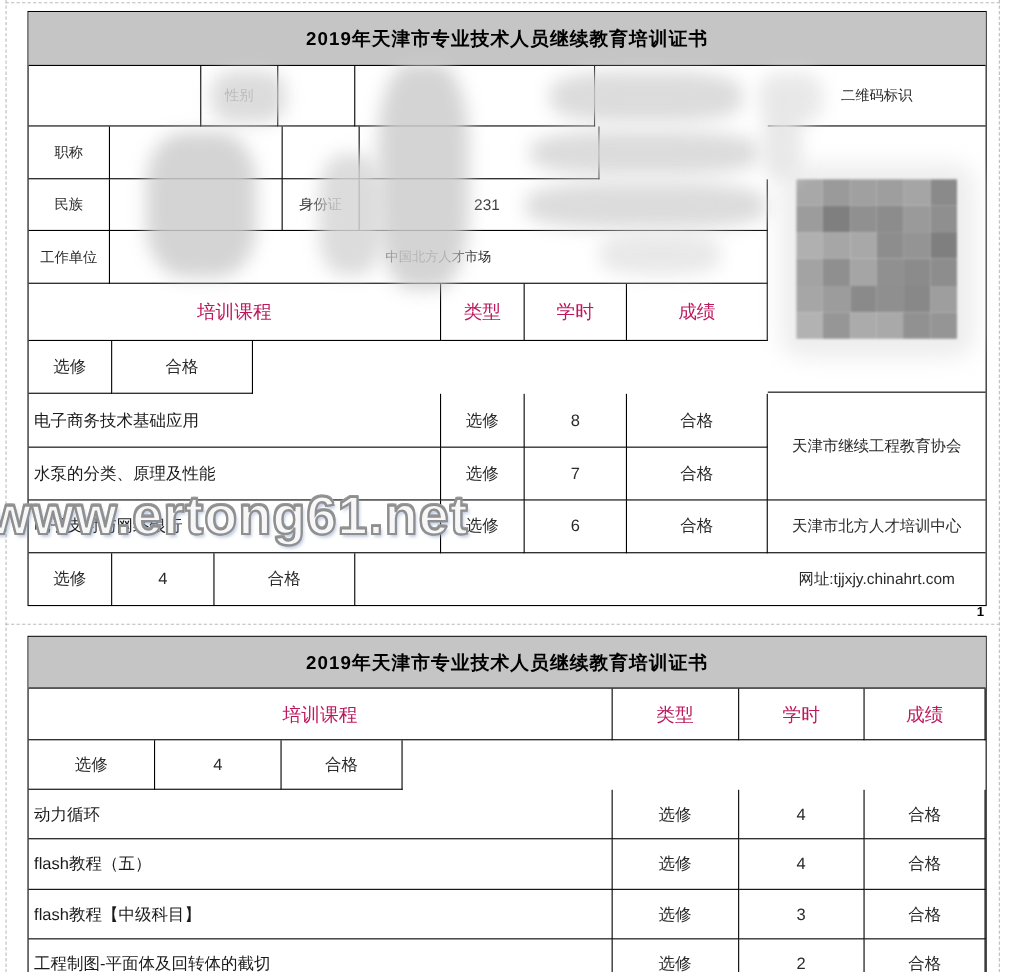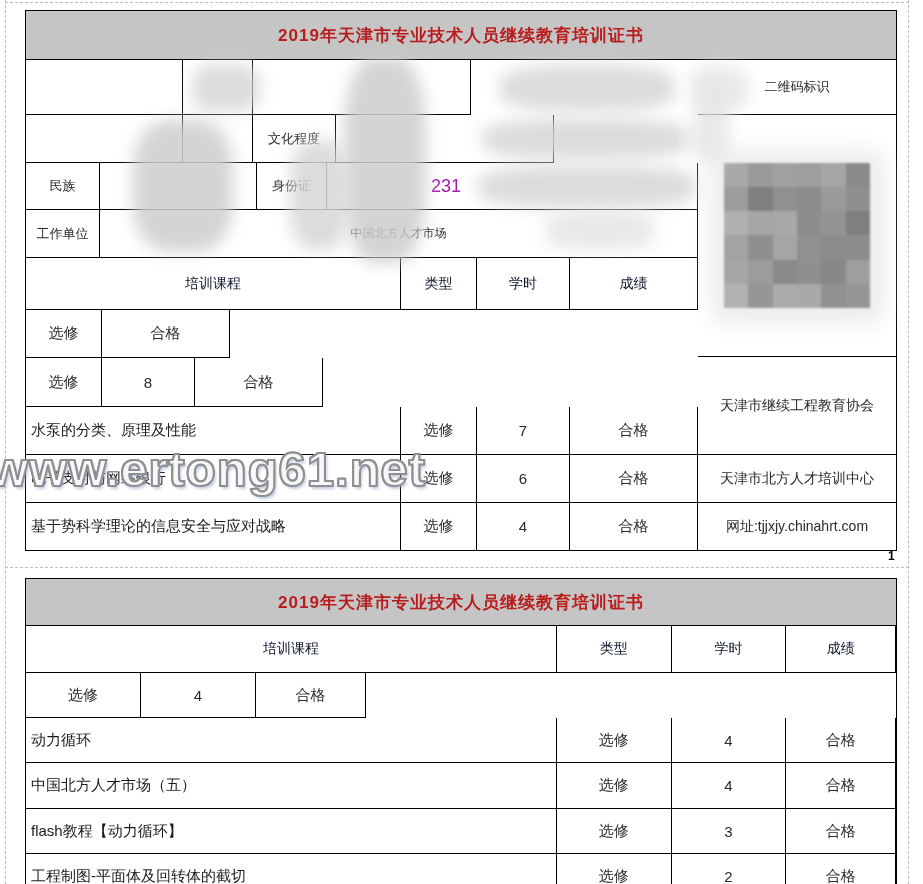--- a/index.html
+++ b/index.html
@@ -15,21 +15,21 @@
   .dash-h { position:absolute; left:5px; width:904px; height:0; border-top:1px dashed #bcbcbc; }
 
   .sheet { position:absolute; border:1px solid #000; background:#fff; }
   #table1 { left:25px; top:10px; width:872px; }
   #table2 { left:25px; top:578px; width:872px; }
 
   .title-bar {
     background:#c5c5c5;
     border-bottom:1px solid #000;
     display:flex; align-items:center; justify-content:center;
-    font-size:17px; font-weight:bold; color:#b91c1c;
+    font-size:17px; font-weight:bold; color:#000000;
     letter-spacing:1px;
   }
   #table1 .title-bar { height:49px; }
   #table2 .title-bar { height:47px; }
 
   .t1-body { display:flex; }
   .t1-left { width:672px; }
   .t1-right { width:198px; display:flex; flex-direction:column; }
 
   .row { display:flex; }
@@ -56,25 +56,25 @@
   
   .w532{width:532px}.w115{width:115px}.w110{width:110px}
   
   .h55{height:55px}.h48{height:48px}.h47{height:47px}.h52{height:52px}.h49{height:49px}
   .h45{height:45px}.h46{height:46px}.h242{height:242px}.h98{height:98px}
 
   .cname {
     justify-content:flex-start; padding-left:5px;
     font-size:15px; color:#1a1a1a;
   }
-  .hdr { font-size:14px; color:#0f172a; }
+  .hdr { font-size:17px; color:#be185d; }
   .num { font-size:15px; }
   .employer { font-size:12px; }
   .rtext { font-size:14px; }
-  .idcell { justify-content:flex-start; padding-left:104px; font-size:18px; color:#a21caf; }
+  .idcell { justify-content:flex-start; padding-left:104px; font-size:14px; color:#404040; }
 
   .qr-wrap { position:relative; display:flex; align-items:center; justify-content:center; }
   .qr-grid {
     display:grid; width:146px; height:145px;
     filter:blur(1px);
   }
   .qr-halo {
     position:absolute; left:12px; top:34px; width:176px; height:176px;
     background:#ededed; filter:blur(10px); border-radius:20px;
   }
@@ -103,28 +103,29 @@
 <div class="dash-h" style="top:2px"></div>
 <div class="dash-h" style="top:567px"></div>
 
 <div id="table1" class="sheet">
   <div class="title-bar">2019年天津市专业技术人员继续教育培训证书</div>
   <div class="t1-body">
     <div class="t1-left">
 
       <div class="row h55">
         <div class="cell w157 h55 val"></div>
+        <div class="cell w70 h55">性别</div>
         <div class="cell w70 h55 val"></div>
         <div class="cell w218 h55 val"></div>
       </div>
 
       <div class="row h48">
+        <div class="cell w74 h48">职称</div>
         <div class="cell w157 h48 val"></div>
         <div class="cell w70 h48 val"></div>
-        <div class="cell w83 h48">文化程度</div>
         <div class="cell w218 h48 val"></div>
       </div>
 
       <div class="row h47">
         <div class="cell w74 h47">民族</div>
         <div class="cell w157 h47 val"></div>
         <div class="cell w70 h47">身份证</div>
         <div class="cell w371 h47 idcell">231</div>
       </div>
 
@@ -138,38 +139,38 @@
         <div class="cell w76 h52 hdr">类型</div>
         <div class="cell w93 h52 hdr">学时</div>
         <div class="cell w128 h52 hdr">成绩</div>
       </div>
 
       <div class="row h48">
         <div class="cell w76 h48 num">选修</div>
         <div class="cell w128 h48 num">合格</div>
       </div>
       <div class="row h49">
+        <div class="cell w375 h49 cname">电子商务技术基础应用</div>
         <div class="cell w76 h49 num">选修</div>
         <div class="cell w93 h49 num">8</div>
         <div class="cell w128 h49 num">合格</div>
       </div>
       <div class="row h48">
         <div class="cell w375 h48 cname">水泵的分类、原理及性能</div>
         <div class="cell w76 h48 num">选修</div>
         <div class="cell w93 h48 num">7</div>
         <div class="cell w128 h48 num">合格</div>
       </div>
       <div class="row h48">
         <div class="cell w375 h48 cname">电子支付与网络银行</div>
         <div class="cell w76 h48 num">选修</div>
         <div class="cell w93 h48 num">6</div>
         <div class="cell w128 h48 num">合格</div>
       </div>
       <div class="row h47">
-        <div class="cell w375 h47 cname lastrow">基于势科学理论的信息安全与应对战略</div>
         <div class="cell w76 h47 num lastrow">选修</div>
         <div class="cell w93 h47 num lastrow">4</div>
         <div class="cell w128 h47 num lastrow">合格</div>
       </div>
     </div>
 
     <div class="t1-right">
       <div class="rcell h55">二维码标识</div>
       <div class="rcell h242 qr-wrap">
         <div class="qr-halo"></div>
@@ -234,27 +235,27 @@
     <div class="cell w115 h45 num">4</div>
     <div class="cell w110 h45 num">合格</div>
   </div>
   <div class="row h45">
     <div class="cell w532 h45 cname">动力循环</div>
     <div class="cell w115 h45 num">选修</div>
     <div class="cell w115 h45 num">4</div>
     <div class="cell w110 h45 num">合格</div>
   </div>
   <div class="row h46">
-    <div class="cell w532 h46 cname">中国北方人才市场（五）</div>
+    <div class="cell w532 h46 cname">flash教程（五）</div>
     <div class="cell w115 h46 num">选修</div>
     <div class="cell w115 h46 num">4</div>
     <div class="cell w110 h46 num">合格</div>
   </div>
   <div class="row h45">
-    <div class="cell w532 h45 cname">flash教程【动力循环】</div>
+    <div class="cell w532 h45 cname">flash教程【中级科目】</div>
     <div class="cell w115 h45 num">选修</div>
     <div class="cell w115 h45 num">3</div>
     <div class="cell w110 h45 num">合格</div>
   </div>
   <div class="row h45">
     <div class="cell w532 h45 cname">工程制图-平面体及回转体的截切</div>
     <div class="cell w115 h45 num">选修</div>
     <div class="cell w115 h45 num">2</div>
     <div class="cell w110 h45 num">合格</div>
   </div>

